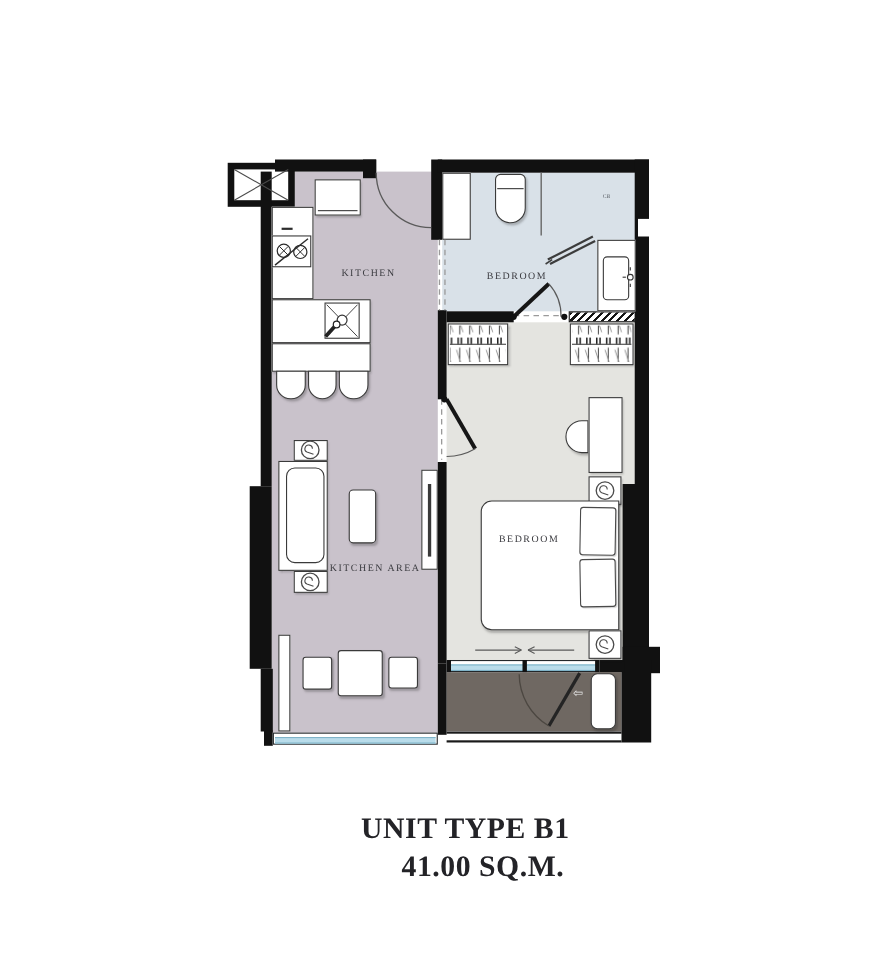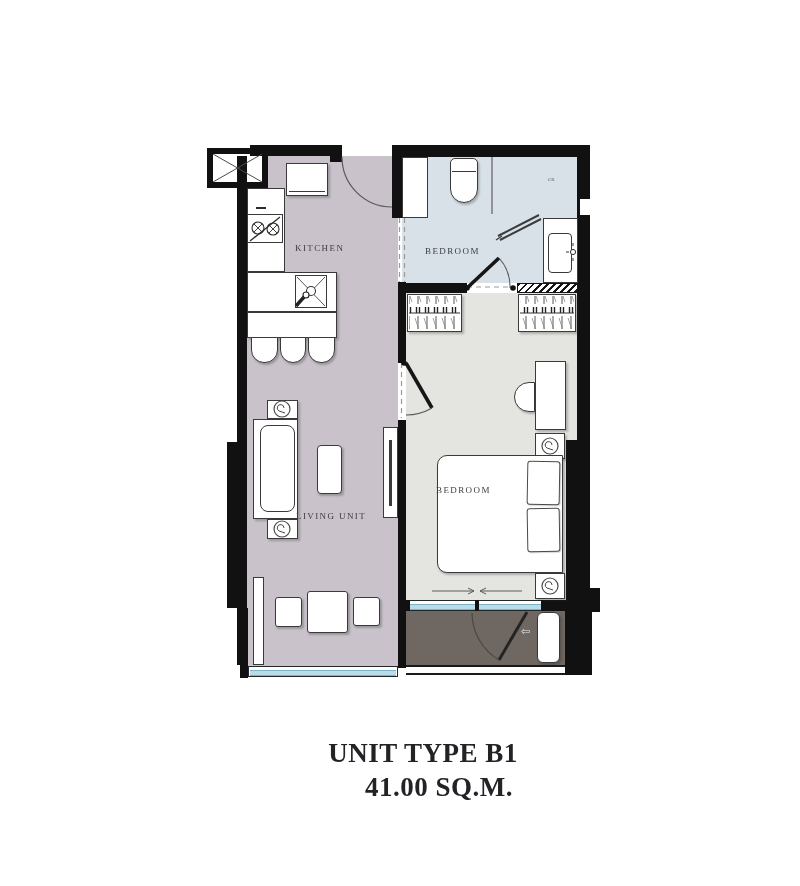--- a/index.html
+++ b/index.html
@@ -11,21 +11,21 @@
   .floor-kl{background:#c9c2cb;}
   .floor-ba{background:#d9e1e8;}
   .floor-bd{background:#e4e4e0;}
   .floor-bc{background:#6f6862;}
   .furn{background:#ffffff;border:1.4px solid #3a3a3a;box-shadow:1.5px 2px 2px rgba(40,40,40,.28);}
   .furn-flat{background:#ffffff;border:1.3px solid #3a3a3a;}
   .railing{background:#ffffff;border-top:2px solid #1a1a1a;border-bottom:2px solid #1a1a1a;}
   .glasswin{background:#ffffff;border:1.2px solid #23272a;}
   .glassband{position:absolute;left:1px;right:1px;top:3px;height:4px;background:#b9dcea;border-top:1px solid #7fb3c8;border-bottom:1px solid #7fb3c8;}
   .wintick{position:absolute;top:-1px;width:4px;height:11px;background:#111;}
-  .roomlabel{position:absolute;font-size:9px;letter-spacing:1.4px;color:#3d3d42;text-align:left;font-family:"Liberation Serif",serif;}
+  .roomlabel{position:absolute;font-size:9px;letter-spacing:1.4px;color:#3d3d42;text-align:center;font-family:"Liberation Serif",serif;}
   .cbmark{position:absolute;font-size:5px;color:#5a5f66;letter-spacing:0;}
   .titleblock{position:absolute;left:30px;top:738px;width:800px;text-align:center;color:#232327;}
   .titleblock .l1{font-size:27px;font-weight:700;letter-spacing:.5px;transform:translateX(-7px);}
   .titleblock .l2{font-size:27px;font-weight:700;letter-spacing:.5px;transform:translateX(9px);margin-top:3px;}
   svg.overlay{position:absolute;left:0;top:0;width:800px;height:886px;pointer-events:none;}
   .sofa-inner{background:transparent;border:1.2px solid #3a3a3a;border-radius:8px;}
   .pillow{background:#fff;border:1.1px solid #4a4a4a;border-radius:3px;box-shadow:1px 1px 1px rgba(40,40,40,.2);}
   .balcony-arrow{position:absolute;color:#e8e8e8;font-size:11px;line-height:11px;}
 </style>
 </head>
@@ -220,21 +220,21 @@
       <line x1="432" y1="591" x2="474" y2="591"></line>
       <path d="M474 591 l-6 -3 M474 591 l-6 3"></path>
       <line x1="522" y1="591" x2="480" y2="591"></line>
       <path d="M480 591 l6 -3 M480 591 l6 3"></path>
     </g>
   </svg>
 
   <div class="roomlabel" style="left:295px;top:243px;width:80px;">KITCHEN</div>
   <div class="roomlabel" style="left:425px;top:246px;width:90px;">BEDROOM</div>
   <div class="roomlabel" style="left:436px;top:485px;width:90px;">BEDROOM</div>
-  <div class="roomlabel" style="left:296px;top:511px;width:90px;">LIVING UNIT</div>
+  <div class="roomlabel" style="left:296px;top:511px;width:90px;">KITCHEN AREA</div>
   <div class="cbmark" style="left:548px;top:177px;">CB</div>
 
   <div class="titleblock">
     <div class="l1">UNIT TYPE B1</div>
     <div class="l2">41.00 SQ.M.</div>
   </div>
 
 </div>
 
 </body></html>

